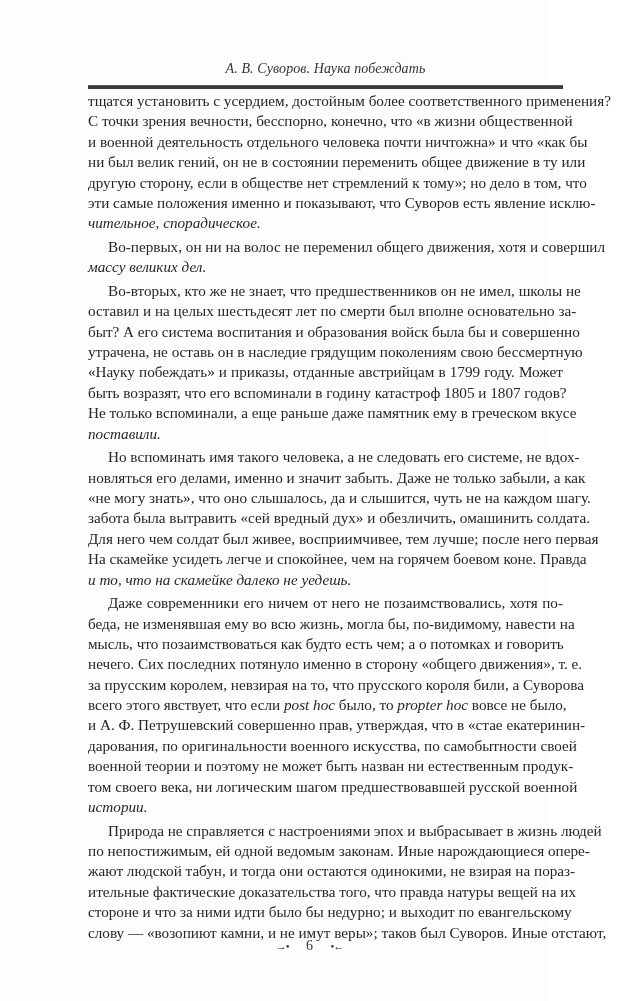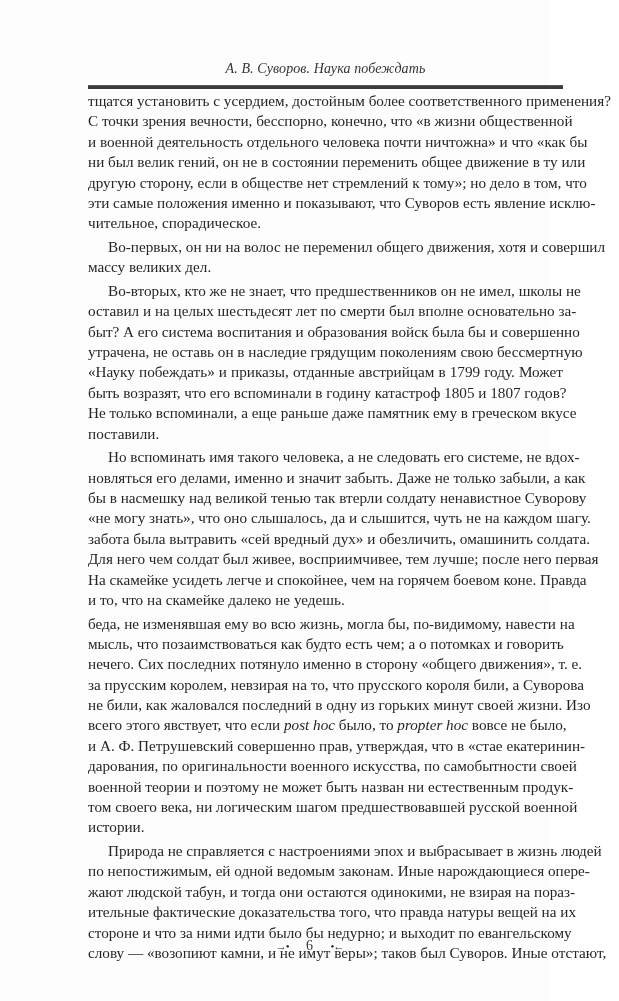--- a/index.html
+++ b/index.html
@@ -60,20 +60,21 @@
     .line {
       display: block;
       white-space: nowrap;
       text-align: justify;
       text-align-last: justify;
       height: 20.4px;
       overflow: visible;
     }
     .line.last {
       text-align-last: left;
+      font-style: italic;
     }
     .line.indent {
       padding-left: 20px;
     }
     .folio {
       position: absolute;
       left: 0;
       width: 619px;
       top: 937px;
       text-align: center;
@@ -121,33 +122,32 @@
         <span class="line">быт? А его система воспитания и образования войск была бы и совершенно</span>
         <span class="line">утрачена, не оставь он в наследие грядущим поколениям свою бессмертную</span>
         <span class="line">«Науку побеждать» и приказы, отданные австрийцам в 1799 году. Может</span>
         <span class="line">быть возразят, что его вспоминали в годину катастроф 1805 и 1807 годов?</span>
         <span class="line">Не только вспоминали, а еще раньше даже памятник ему в греческом вкусе</span>
         <span class="line last">поставили.</span>
       </p>
       <p class="para">
         <span class="line indent">Но вспоминать имя такого человека, а не следовать его системе, не вдох-</span>
         <span class="line">новляться его делами, именно и значит забыть. Даже не только забыли, а как</span>
-        <span class="line">бы в насмешку над великой тенью так втерли солдату ненавистное Суворову</span>
         <span class="line">«не могу знать», что оно слышалось, да и слышится, чуть не на каждом шагу.</span>
         <span class="line">забота была вытравить «сей вредный дух» и обезличить, омашинить солдата.</span>
         <span class="line">Для него чем солдат был живее, восприимчивее, тем лучше; после него первая</span>
         <span class="line">На скамейке усидеть легче и спокойнее, чем на горячем боевом коне. Правда</span>
         <span class="line last">и то, что на скамейке далеко не уедешь.</span>
       </p>
       <p class="para">
+        <span class="line indent">Даже современники его ничем от него не позаимствовались, хотя по-</span>
         <span class="line">беда, не изменявшая ему во всю жизнь, могла бы, по-видимому, навести на</span>
         <span class="line">мысль, что позаимствоваться как будто есть чем; а о потомках и говорить</span>
         <span class="line">нечего. Сих последних потянуло именно в сторону «общего движения», т. е.</span>
         <span class="line">за прусским королем, невзирая на то, что прусского короля били, а Суворова</span>
-        <span class="line">не били, как жаловался последний в одну из горьких минут своей жизни. Изо</span>
         <span class="line">всего этого явствует, что если <em>post hoc</em> было, то <em>propter hoc</em> вовсе не было,</span>
         <span class="line">и А. Ф. Петрушевский совершенно прав, утверждая, что в «стае екатеринин-</span>
         <span class="line">дарования, по оригинальности военного искусства, по самобытности своей</span>
         <span class="line">военной теории и поэтому не может быть назван ни естественным продук-</span>
         <span class="line">том своего века, ни логическим шагом предшествовавшей русской военной</span>
         <span class="line last">истории.</span>
       </p>
       <p class="para">
         <span class="line indent">Природа не справляется с настроениями эпох и выбрасывает в жизнь людей</span>
         <span class="line">по непостижимым, ей одной ведомым законам. Иные нарождающиеся опере-</span>

